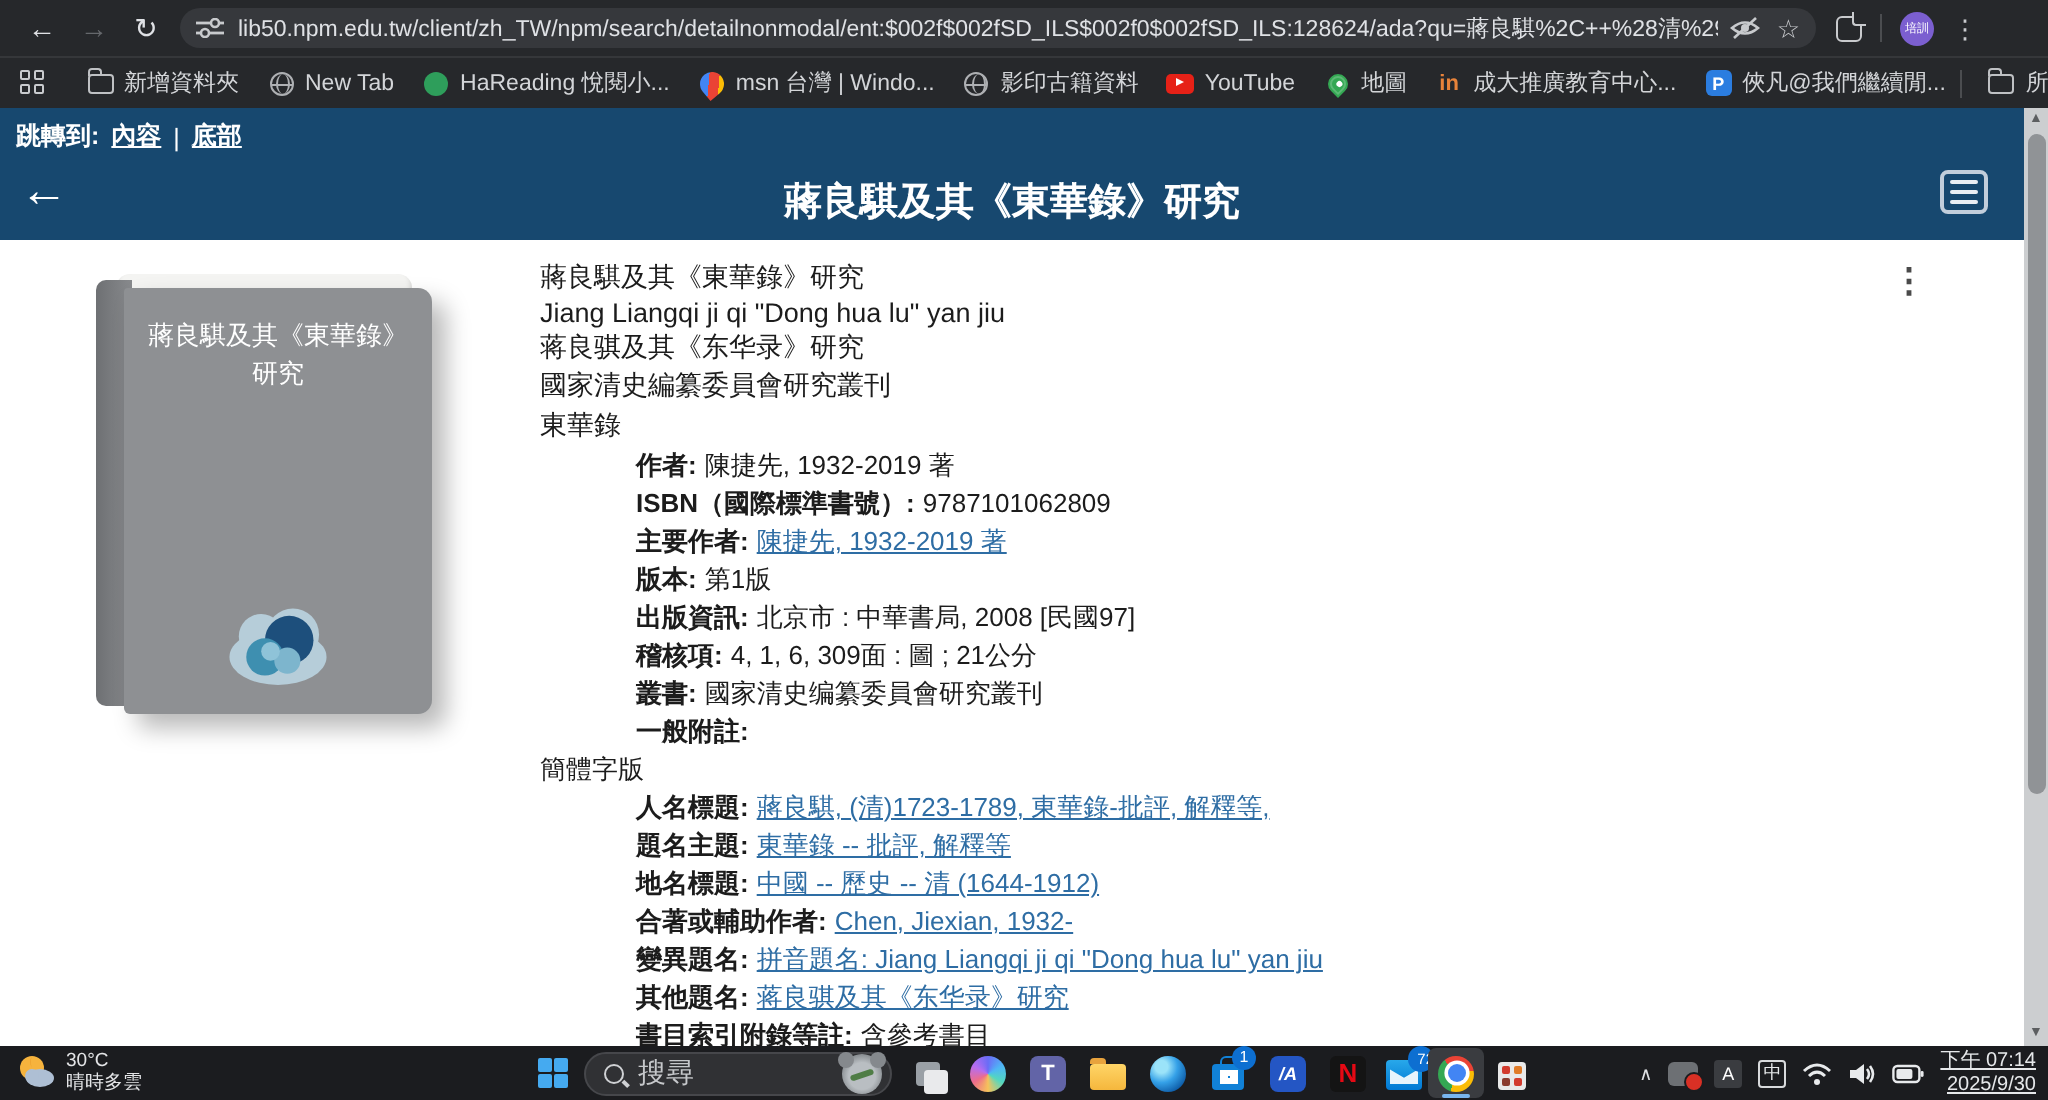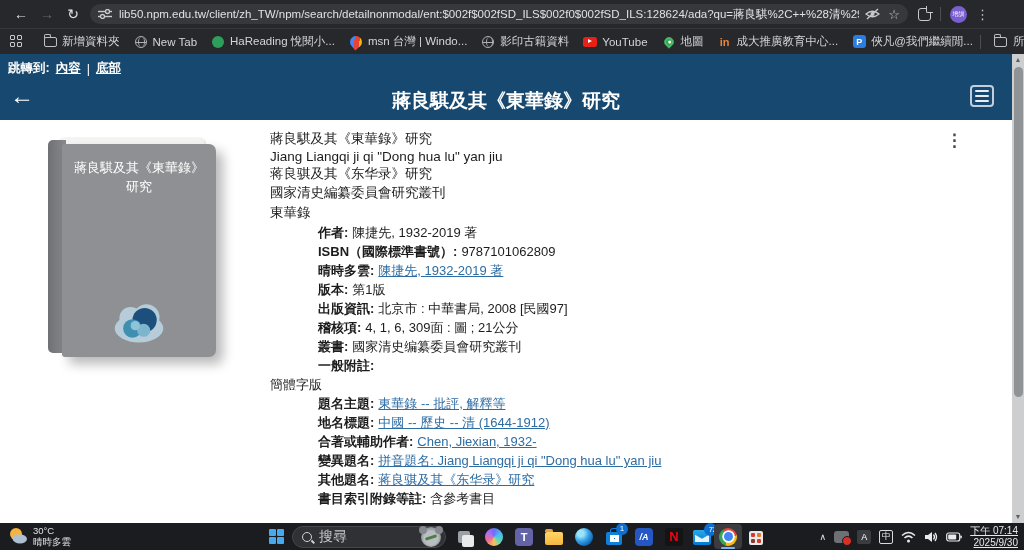--- a/index.html
+++ b/index.html
@@ -281,39 +281,42 @@
   </div>
 
   <div class="details">
     <div class="drow">
       <span class="dlabel">作者:</span><span class="dval">陳捷先, 1932-2019 著</span>
     </div>
     <div class="drow">
       <span class="dlabel">ISBN（國際標準書號）:</span><span class="dval">9787101062809</span>
     </div>
     <div class="drow">
-      <span class="dlabel">晴時多雲:</span><a class="dlink">陳捷先, 1932-2019 著</a>
+      <span class="dlabel">主要作者:</span><a class="dlink">陳捷先, 1932-2019 著</a>
     </div>
     <div class="drow">
       <span class="dlabel">版本:</span><span class="dval">第1版</span>
     </div>
     <div class="drow">
       <span class="dlabel">出版資訊:</span><span class="dval">北京市 : 中華書局, 2008 [民國97]</span>
     </div>
     <div class="drow">
       <span class="dlabel">稽核項:</span><span class="dval">4, 1, 6, 309面 : 圖 ; 21公分</span>
     </div>
     <div class="drow">
       <span class="dlabel">叢書:</span><span class="dval">國家清史编纂委員會研究叢刊</span>
     </div>
     <div class="drow">
       <span class="dlabel">一般附註:</span>
     </div>
     <div class="drow">
       <span class="dval">簡體字版</span>
+    </div>
+    <div class="drow">
+      <span class="dlabel">人名標題:</span><a class="dlink">蔣良騏, (清)1723-1789, 東華錄-批評, 解釋等,</a>
     </div>
     <div class="drow">
       <span class="dlabel">題名主題:</span><a class="dlink">東華錄 -- 批評, 解釋等</a>
     </div>
     <div class="drow">
       <span class="dlabel">地名標題:</span><a class="dlink">中國 -- 歷史 -- 清 (1644-1912)</a>
     </div>
     <div class="drow">
       <span class="dlabel">合著或輔助作者:</span><a class="dlink">Chen, Jiexian, 1932-</a>
     </div>

